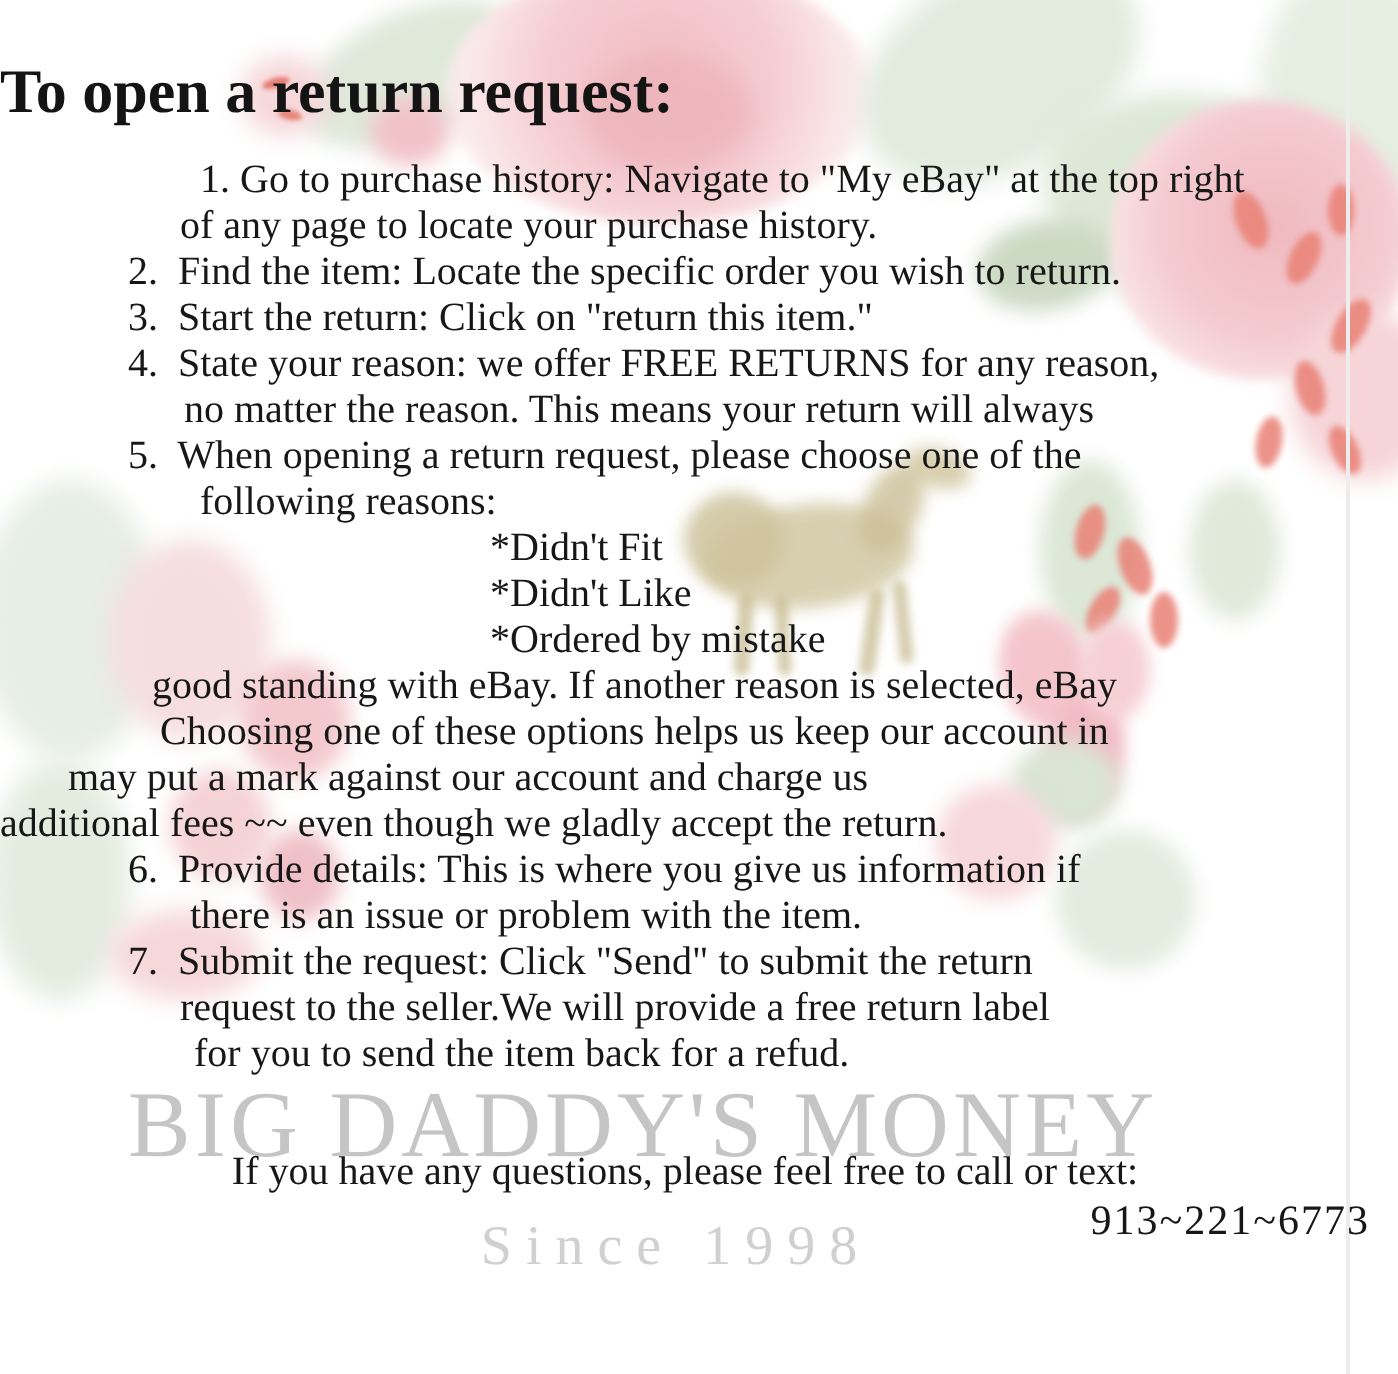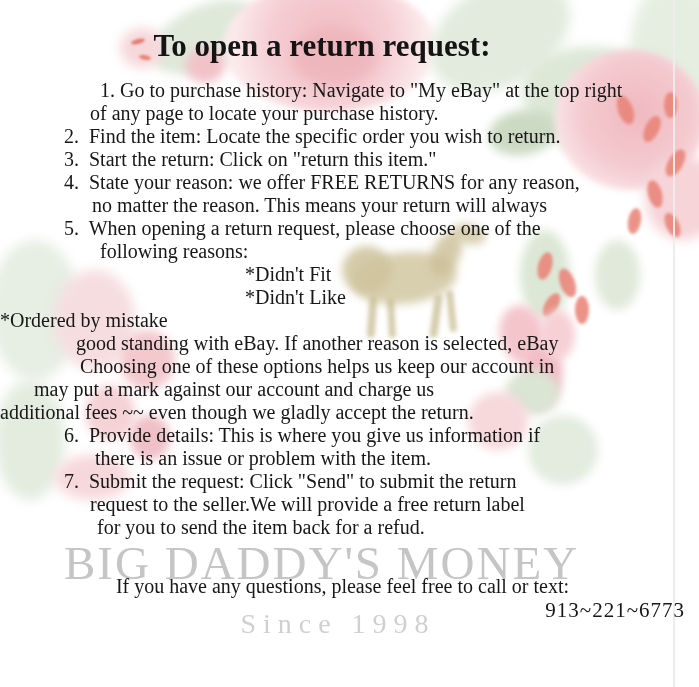--- a/index.html
+++ b/index.html
@@ -15,21 +15,21 @@
     font-size:47px;letter-spacing:2px;color:#c5c5c5;white-space:pre;
     font-family:Liberation Serif, serif;
   }
   .wm-since{
     position:absolute;left:0;top:608px;width:676px;z-index:1;text-align:center;
     font-size:28px;letter-spacing:7px;color:#d0d0d0;
     font-family:"Liberation Serif",serif;
   }
   .title{
     position:absolute;left:0;top:28px;width:644px;margin:0;z-index:2;
-    text-align:center;font-size:31px;font-weight:700;color:#141414;
+    text-align:left;font-size:31px;font-weight:700;color:#141414;
   }
   .body{position:absolute;left:0;top:79px;width:699px;z-index:2;}
   .line{white-space:pre;font-size:20px;line-height:23px;color:#171717;}
   .footer{position:absolute;left:0;top:574px;width:685px;z-index:2;text-align:center;}
   .contact{font-size:20px;line-height:24px;}
   .phone{font-size:21px;letter-spacing:1px;line-height:24px;text-align:right;}
 </style>
 </head>
 <body>
 
@@ -103,21 +103,21 @@
     <div class="line" style="padding-left:100px">1. Go to purchase history: Navigate to "My eBay" at the top right</div>
     <div class="line" style="padding-left:90px">of any page to locate your purchase history.</div>
     <div class="line" style="padding-left:64px">2.  Find the item: Locate the specific order you wish to return.</div>
     <div class="line" style="padding-left:64px">3.  Start the return: Click on "return this item."</div>
     <div class="line" style="padding-left:64px">4.  State your reason: we offer FREE RETURNS for any reason,</div>
     <div class="line" style="padding-left:92px">no matter the reason. This means your return will always</div>
     <div class="line" style="padding-left:64px">5.  When opening a return request, please choose one of the</div>
     <div class="line" style="padding-left:100px">following reasons:</div>
     <div class="line" style="padding-left:245px">*Didn't Fit</div>
     <div class="line" style="padding-left:245px">*Didn't Like</div>
-    <div class="line" style="">*Ordered by mistake</div>
+    <div class="line" style="padding-left:245px">*Ordered by mistake</div>
     <div class="line" style="padding-left:76px">good standing with eBay. If another reason is selected, eBay</div>
     <div class="line" style="padding-left:80px">Choosing one of these options helps us keep our account in</div>
     <div class="line" style="padding-left:34px">may put a mark against our account and charge us</div>
     <div class="line" style="">additional fees ~~ even though we gladly accept the return.</div>
     <div class="line" style="padding-left:64px">6.  Provide details: This is where you give us information if</div>
     <div class="line" style="padding-left:95px">there is an issue or problem with the item.</div>
     <div class="line" style="padding-left:64px">7.  Submit the request: Click "Send" to submit the return</div>
     <div class="line" style="padding-left:90px">request to the seller.We will provide a free return label</div>
     <div class="line" style="padding-left:97px">for you to send the item back for a refud.</div>
   </div>

